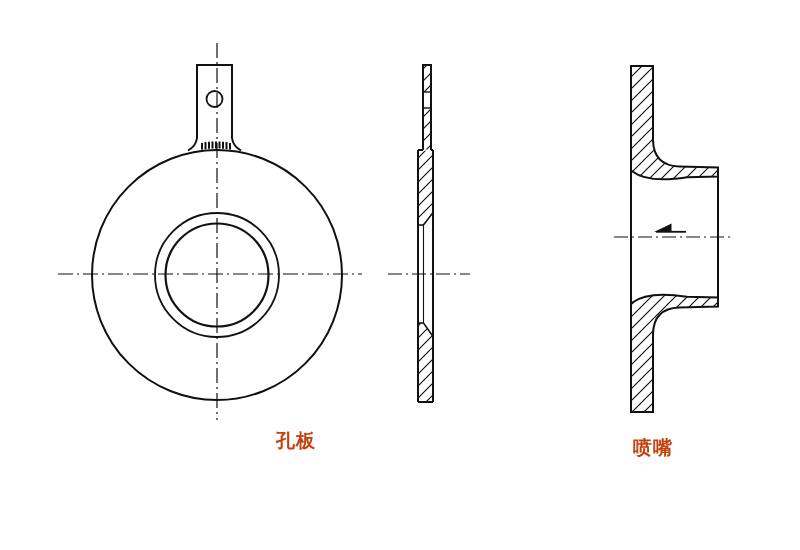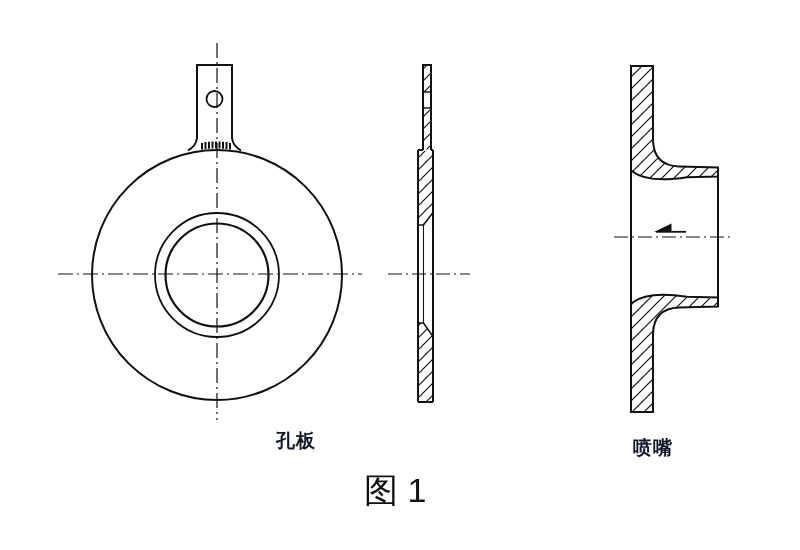--- a/index.html
+++ b/index.html
@@ -18,21 +18,21 @@
   #drawing {
     position: absolute;
     left: 0;
     top: 0;
   }
   .part-label {
     position: absolute;
     font-family: "Liberation Sans", sans-serif;
     font-size: 19px;
     font-weight: bold;
-    color: #0f172a;
+    color: #c2410c;
     white-space: nowrap;
     letter-spacing: 1px;
   }
   #label-orifice { left: 276px; top: 428px; }
   #label-nozzle  { left: 633px; top: 428px; margin-top: 7px; }
   .figure-caption {
     position: absolute;
     left: 364px;
     top: 468px;
     font-family: "Liberation Sans", sans-serif;
@@ -113,14 +113,13 @@
         <line x1="656" y1="231.8" x2="686" y2="231.8" stroke-width="1.8"></line>
         <polygon points="654,232 671.5,223.5 671.5,231.5" fill="#111111" stroke="none"></polygon>
       </g>
     </g>
   </svg>
 
   <div class="part-label" id="label-orifice">孔板</div>
 
   <div class="part-label" id="label-nozzle">喷嘴</div>
 
-  <div class="figure-caption">图 1</div>
 </div>
 
 </body></html>

